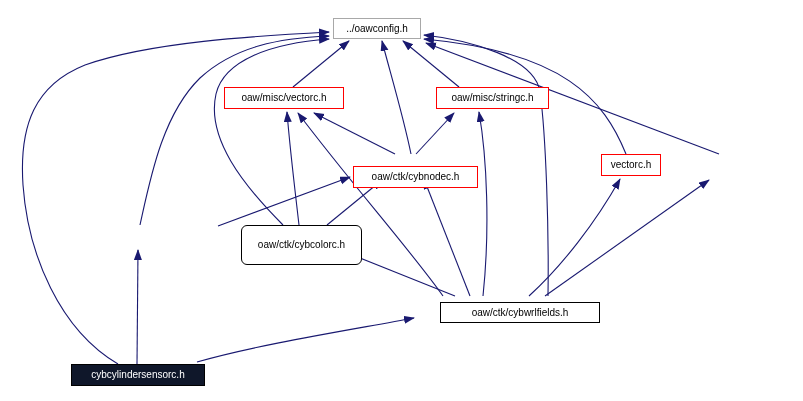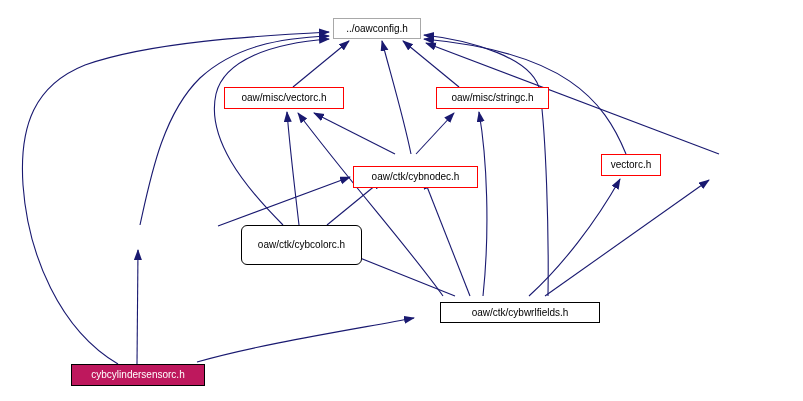--- a/index.html
+++ b/index.html
@@ -4,21 +4,21 @@
 <style>
   html,body{margin:0;padding:0;background:#ffffff;}
   #canvas{position:relative;width:803px;height:401px;background:#ffffff;overflow:hidden;
           font-family:"Liberation Sans","DejaVu Sans",sans-serif;}
   #edge-layer{position:absolute;left:0;top:0;pointer-events:none;}
   .node{position:absolute;box-sizing:border-box;display:flex;align-items:center;justify-content:center;
         background:#ffffff;border:1px solid #000000;font-size:10px;line-height:1;white-space:nowrap;
         color:#000000;z-index:2;}
   .node.red{border-color:#ff0000;}
   .node.plain{border-color:#a8a8a8;}
-  .node.current{background:#be185d;color:#ffffff;border-color:#000000;}
+  .node.current{background:#0f172a;color:#ffffff;border-color:#000000;}
   
   #n-oawconfig{left:333px;top:18px;width:88px;height:21px;}
   #n-arrayc{left:224px;top:87px;width:120px;height:22px;}
   #n-stringc{left:415px;top:87px;width:113px;height:22px;margin-left:21px;}
   #n-cybnodec{left:353px;top:166px;width:125px;height:22px;}
   #n-vectorc{left:601px;top:154px;width:60px;height:22px;}
   #n-timec{left:684px;top:154px;width:106px;height:22px;}
   #n-cybdragsensorc{left:57px;top:225px;width:162px;height:22px;}
   #n-cybcolorc{left:241px;top:225px;width:121px;height:40px;border-radius:6px;}
   #n-cybwrlfields{left:440px;top:296px;width:160px;height:21px;margin-top:6px;}

